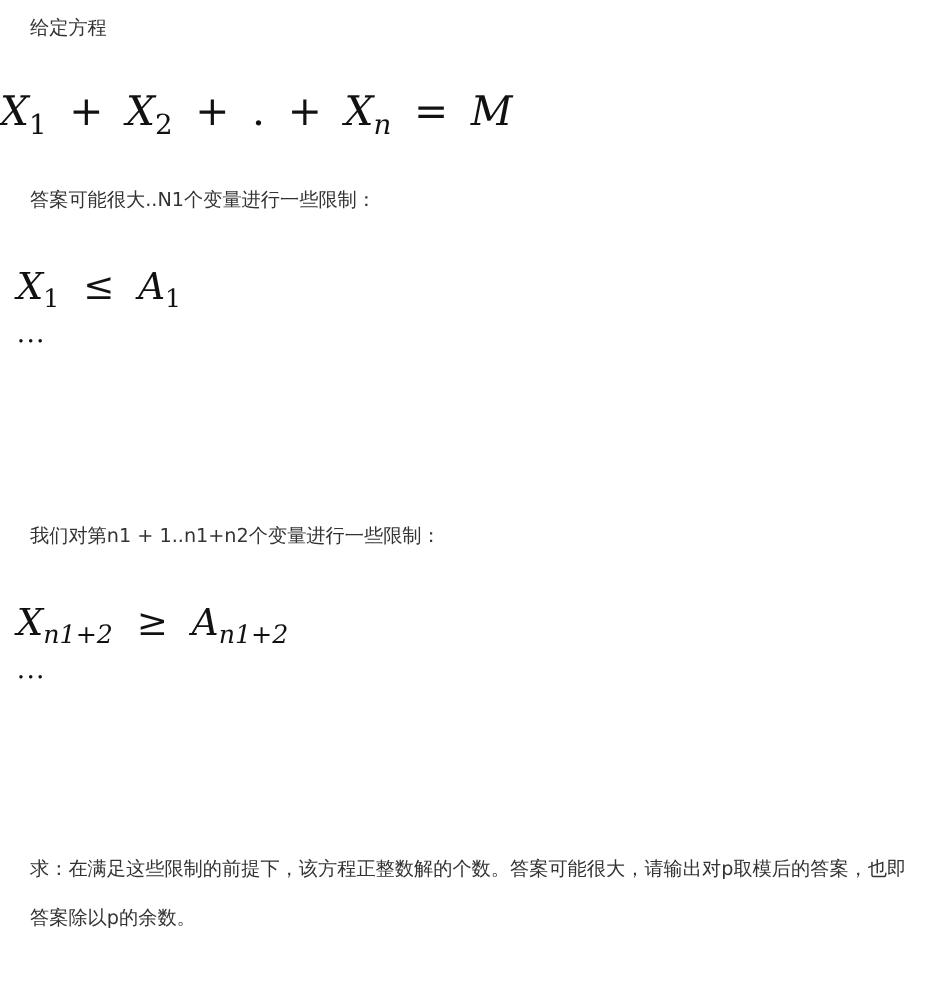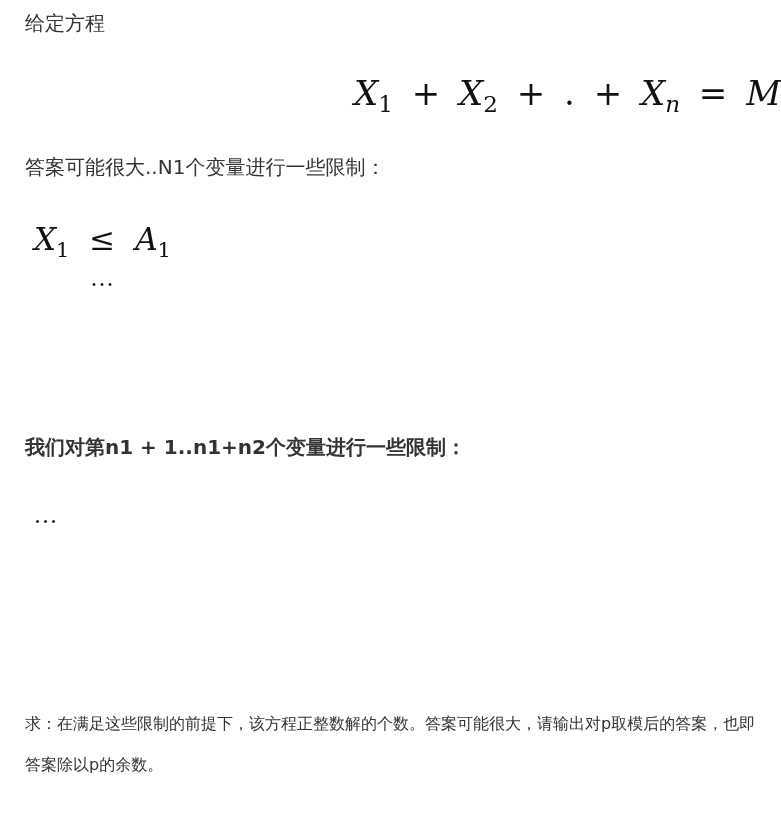--- a/index.html
+++ b/index.html
@@ -11,21 +11,21 @@
       width: 781px;
       height: 840px;
       overflow: hidden;
       position: relative;
       font-family: "DejaVu Sans", "Liberation Sans", sans-serif;
       color: #333333;
     }
     .para {
       position: absolute;
       left: 25px;
-      font-size: 20px;
+      font-size: 16px;
       line-height: 34px;
       color: #333333;
       white-space: nowrap;
     }
     .math {
       font-family: "DejaVu Serif", "Liberation Serif", serif;
       color: #111111;
       white-space: nowrap;
     }
     .math .v {
@@ -37,32 +37,31 @@
       line-height: 0;
     }
     .math sub.it {
       font-style: italic;
     }
     .display {
       position: absolute;
       left: 0;
       width: 781px;
       top: 73px;
-      text-align: right;
+      text-align: left;
       font-size: 34px;
       line-height: 40px;
     }
     .display .op {
       padding: 0 8px;
     }
     .cblock {
       position: absolute;
-      left: 34px;
+      left: 14px;
       font-size: 31px;
-      text-align: center;
     }
     .cline {
       height: 43px;
       line-height: 43px;
     }
     .cline .op {
       padding: 0 10px;
     }
     .dots {
       font-size: 22px;
@@ -102,19 +101,24 @@
 
 <div class="math cblock" style="top:218px;">
   <div class="cline">
     <span class="v">X</span><sub>1</sub>
     <span class="op">≤</span>
     <span class="v">A</span><sub>1</sub>
   </div>
   <div class="dots">...</div>
 </div>
 
-<div class="para" style="top:430px;font-weight:bold;">我们对第n1 + 1..n1+n2个变量进行一些限制：</div>
+<div class="para" style="top:430px;">我们对第n1 + 1..n1+n2个变量进行一些限制：</div>
 
 <div class="math cblock" style="top:498px;">
+  <div class="cline">
+    <span class="v">X</span><sub class="it">n1+2</sub>
+    <span class="op">≥</span>
+    <span class="v">A</span><sub class="it">n1+2</sub>
+  </div>
   <div class="dots">...</div>
 </div>
 
 <div class="final">求：在满足这些限制的前提下，该方程正整数解的个数。答案可能很大，请输出对p取模后的答案，也即答案除以p的余数。</div>
 
 </body></html>

